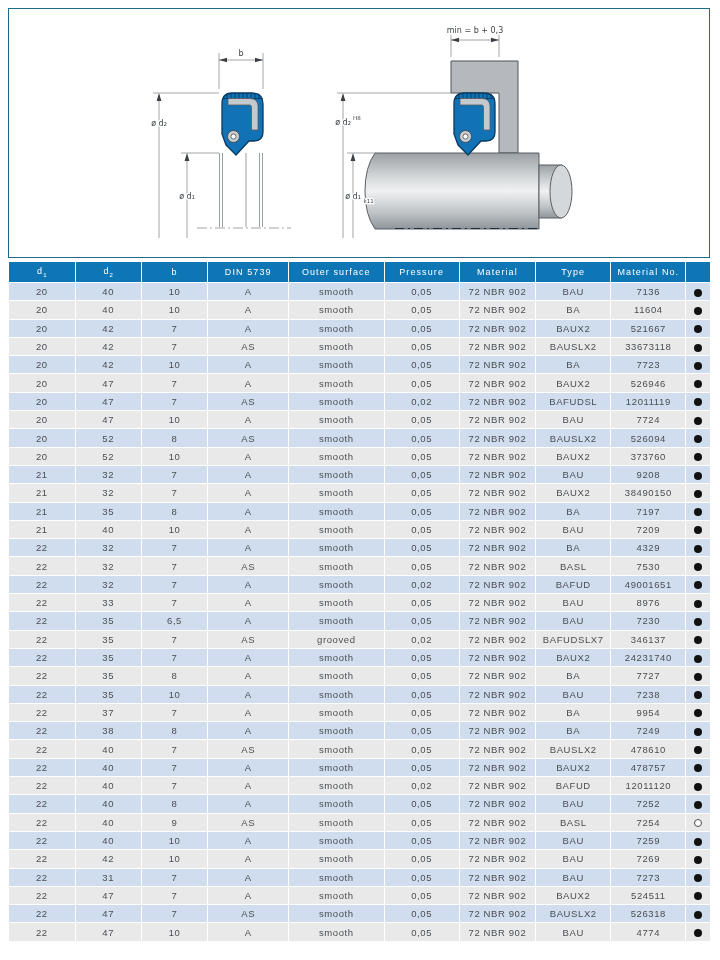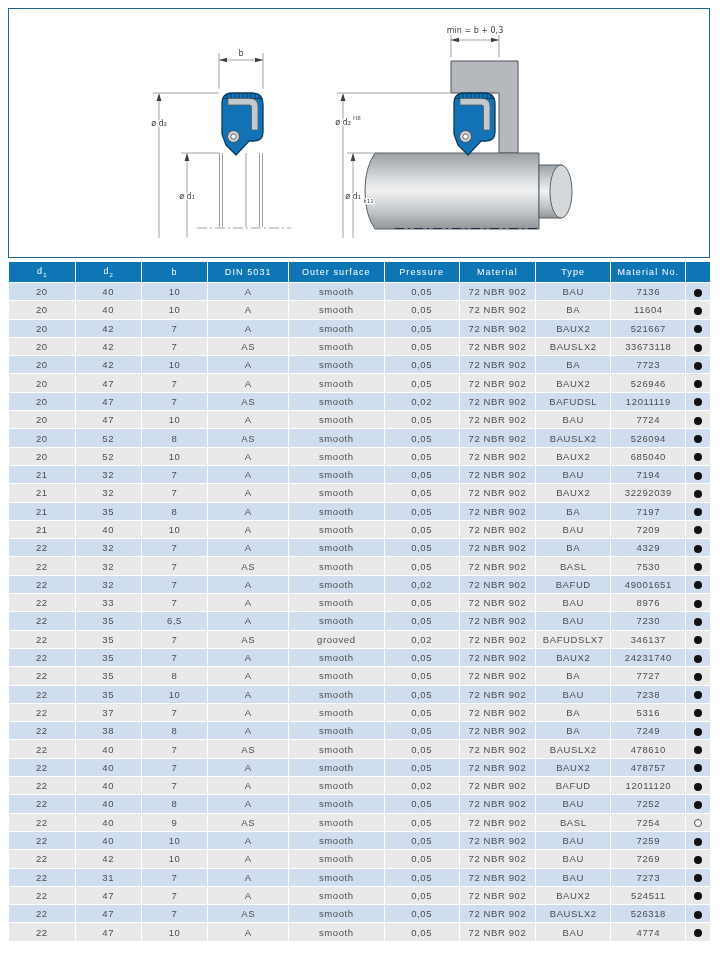--- a/index.html
+++ b/index.html
@@ -156,21 +156,21 @@
         <col style="width:10.9%">
           <col style="width:10.7%">
           <col style="width:10.7%">
         <col style="width:3.5%">
       </colgroup>
       <thead>
         <tr>
             <th>d<sub>1</sub></th>
             <th>d<sub>2</sub></th>
             <th>b</th>
-            <th>DIN 5031</th>
+            <th>DIN 5739</th>
             <th>Outer surface</th>
             <th>Pressure</th>
             <th>Material</th>
             <th>Type</th>
             <th>Material No.</th>
             <th></th>
           </tr>
       </thead>
       <tbody>
           <tr>
@@ -283,45 +283,45 @@
           </tr>
           <tr>
             <td>20</td>
             <td>52</td>
             <td>10</td>
             <td>A</td>
             <td>smooth</td>
             <td>0,05</td>
             <td>72 NBR 902</td>
             <td>BAUX2</td>
-            <td>685040</td>
+            <td>373760</td>
             <td><span class="dot"></span></td>
           </tr>
           <tr>
             <td>21</td>
             <td>32</td>
             <td>7</td>
             <td>A</td>
             <td>smooth</td>
             <td>0,05</td>
             <td>72 NBR 902</td>
             <td>BAU</td>
-            <td>7194</td>
+            <td>9208</td>
             <td><span class="dot"></span></td>
           </tr>
           <tr>
             <td>21</td>
             <td>32</td>
             <td>7</td>
             <td>A</td>
             <td>smooth</td>
             <td>0,05</td>
             <td>72 NBR 902</td>
             <td>BAUX2</td>
-            <td>32292039</td>
+            <td>38490150</td>
             <td><span class="dot"></span></td>
           </tr>
           <tr>
             <td>21</td>
             <td>35</td>
             <td>8</td>
             <td>A</td>
             <td>smooth</td>
             <td>0,05</td>
             <td>72 NBR 902</td>
@@ -451,21 +451,21 @@
           </tr>
           <tr>
             <td>22</td>
             <td>37</td>
             <td>7</td>
             <td>A</td>
             <td>smooth</td>
             <td>0,05</td>
             <td>72 NBR 902</td>
             <td>BA</td>
-            <td>5316</td>
+            <td>9954</td>
             <td><span class="dot"></span></td>
           </tr>
           <tr>
             <td>22</td>
             <td>38</td>
             <td>8</td>
             <td>A</td>
             <td>smooth</td>
             <td>0,05</td>
             <td>72 NBR 902</td>

